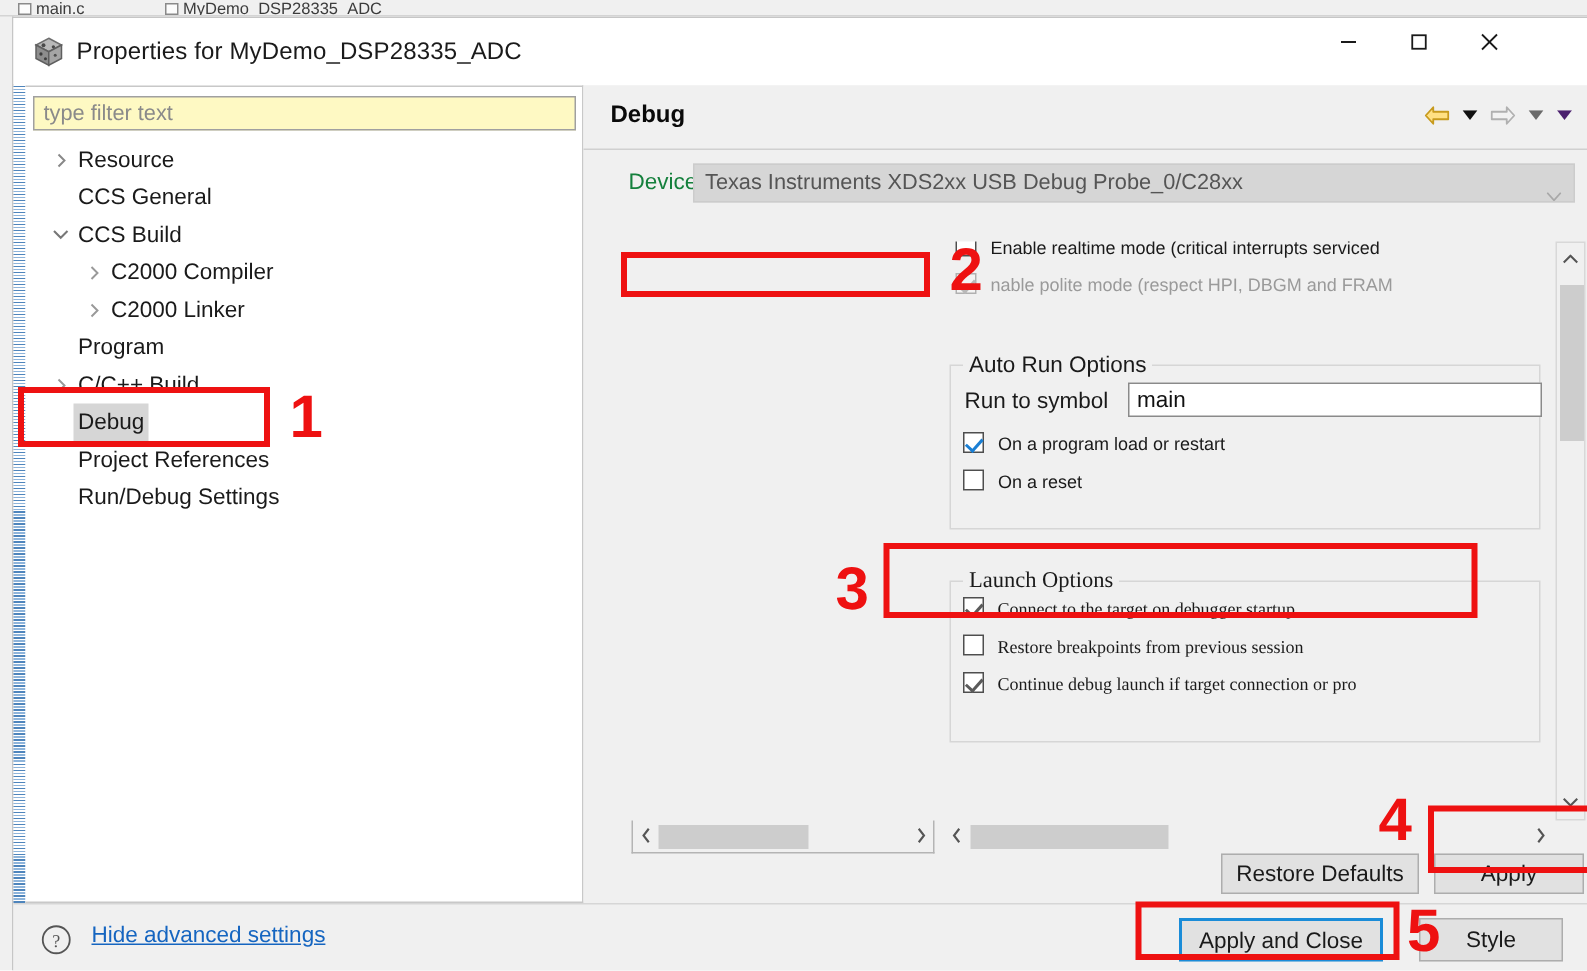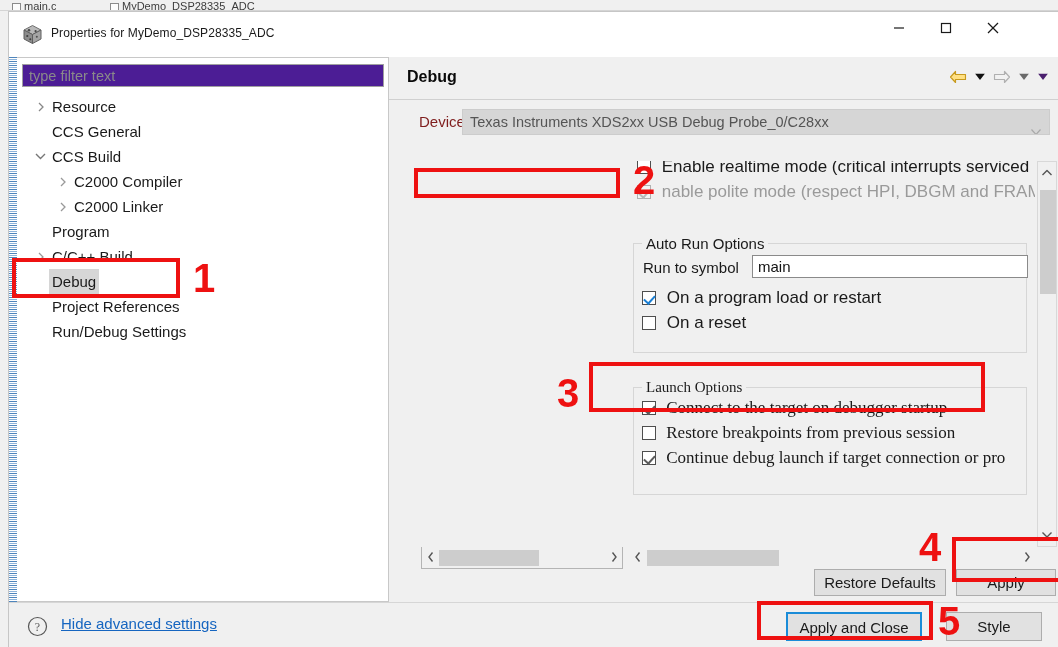--- a/index.html
+++ b/index.html
@@ -54,21 +54,21 @@
   
   .titlebar {
     position: absolute; left: 0; top: 0; width: 1050px; height: 44px;
     background: #ffffff;
   }
   .title-icon {
     position: absolute; left: 13px; top: 12px; width: 21px; height: 21px;
   }
   .title-text {
     position: absolute; left: 42px; top: 14px;
-    font-size: 12px; color: #1a1a1a; letter-spacing: .1px;
+    font-size: 16px; color: #1a1a1a; letter-spacing: .1px;
     white-space: nowrap;
   }
   .win-btn {
     position: absolute; top: 0; width: 47px; height: 32px;
     cursor: default;
   }
   .win-btn svg { position: absolute; left: 50%; top: 50%;
     transform: translate(-50%,-50%); }
   .wb-min { left: 866px; }
   .wb-max { left: 913px; }
@@ -78,21 +78,21 @@
   .tree-panel {
     position: absolute; left: 8px; top: 45px;
     width: 372px; height: 545px;
     background: #ffffff;
     border: 1px solid #c8c8c8;
     border-left: none;
   }
   .filter-box {
     position: absolute; left: 5px; top: 6px;
     width: 362px; height: 23px;
-    border: 1px solid #a0a0a0; background: #4c1d95;
+    border: 1px solid #a0a0a0; background: #fef9c3;
     font-family: "Liberation Sans", sans-serif;
     font-size: 14.5px; color: #8a8a8a;
     padding: 0 6px; line-height: 21px;
     outline: none;
   }
   .filter-box::placeholder { color: #8a8a8a; opacity: 1; }
   .tree { position: absolute; left: 0; top: 36px; width: 372px; }
   .tnode {
     position: relative; height: 25px; line-height: 25px;
     font-size: 15px; color: #1a1a1a; white-space: nowrap;
@@ -124,21 +124,21 @@
   .nav-ic { width: 22px; height: 22px; position: relative; }
   .nav-ic svg { position: absolute; left: 50%; top: 50%;
     transform: translate(-50%,-50%); }
   .tri { width: 16px; height: 22px; position: relative; }
   .tri svg { position: absolute; left: 50%; top: 50%;
     transform: translate(-50%,-50%); }
 
   .device-row { position: absolute; left: 0; top: 52px; width: 670px; height: 28px; }
   .device-label {
     position: absolute; left: 30px; top: 4px;
-    font-size: 15px; color: #7f1d1d;
+    font-size: 15px; color: #15803d;
   }
   .device-combo {
     position: absolute; left: 73px; top: 0px;
     width: 588px; height: 26px;
     background: #d6d6d6; border: 1px solid #ccc;
     font-size: 14.5px; color: #555; line-height: 24px; padding-left: 7px;
     white-space: nowrap; overflow: hidden;
   }
   .device-combo .chev { position: absolute; right: 8px; top: 9px; }
 
@@ -165,21 +165,21 @@
   .sb-arrow { position: absolute; top: 0; width: 17px; height: 20px; }
   .sb-arrow svg { position: absolute; left: 50%; top: 50%; transform: translate(-50%,-50%); }
 
   
   .opts {
     position: absolute; left: 240px; top: 104px;
     width: 406px; height: 386px;
     background: #f0f0f0;
     overflow: hidden;
   }
-  .chk-row { position: absolute; white-space: nowrap; font-size: 17px; }
+  .chk-row { position: absolute; white-space: nowrap; font-size: 12px; }
   .cbox {
     display: inline-block; width: 14px; height: 14px;
     border: 1px solid #4e4e4e; background: #ffffff;
     vertical-align: -2px; margin-right: 6px; position: relative;
   }
   .cbox.disabled { border-color: #b0b0b0; background: #f3f3f3; }
   .cbox.checked::after {
     content: ""; position: absolute; left: 3px; top: 1px;
     width: 5px; height: 9px;
     border: solid #1a7fd4; border-width: 0 2px 2px 0;

